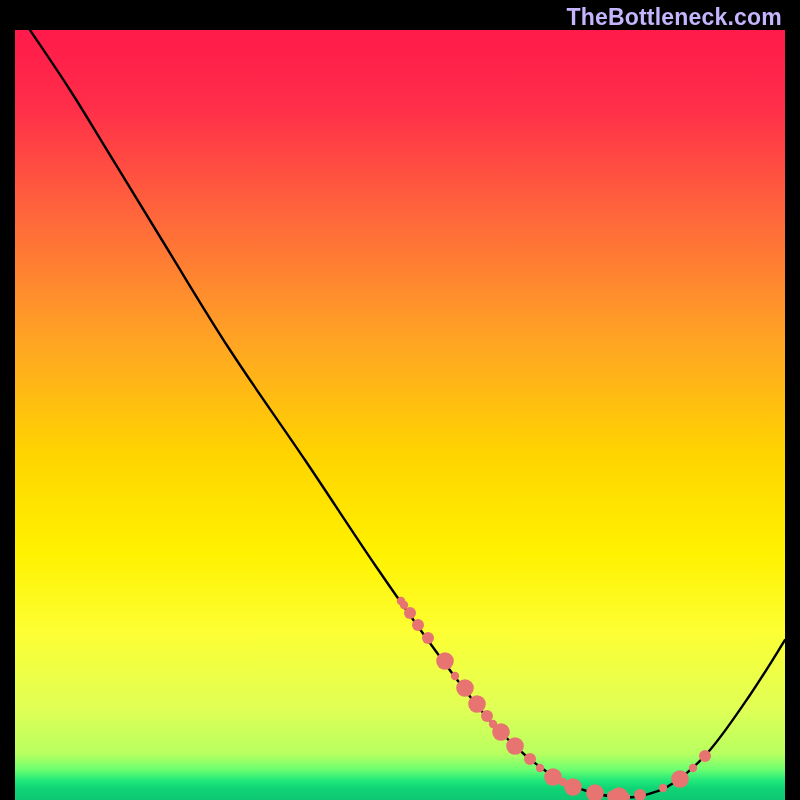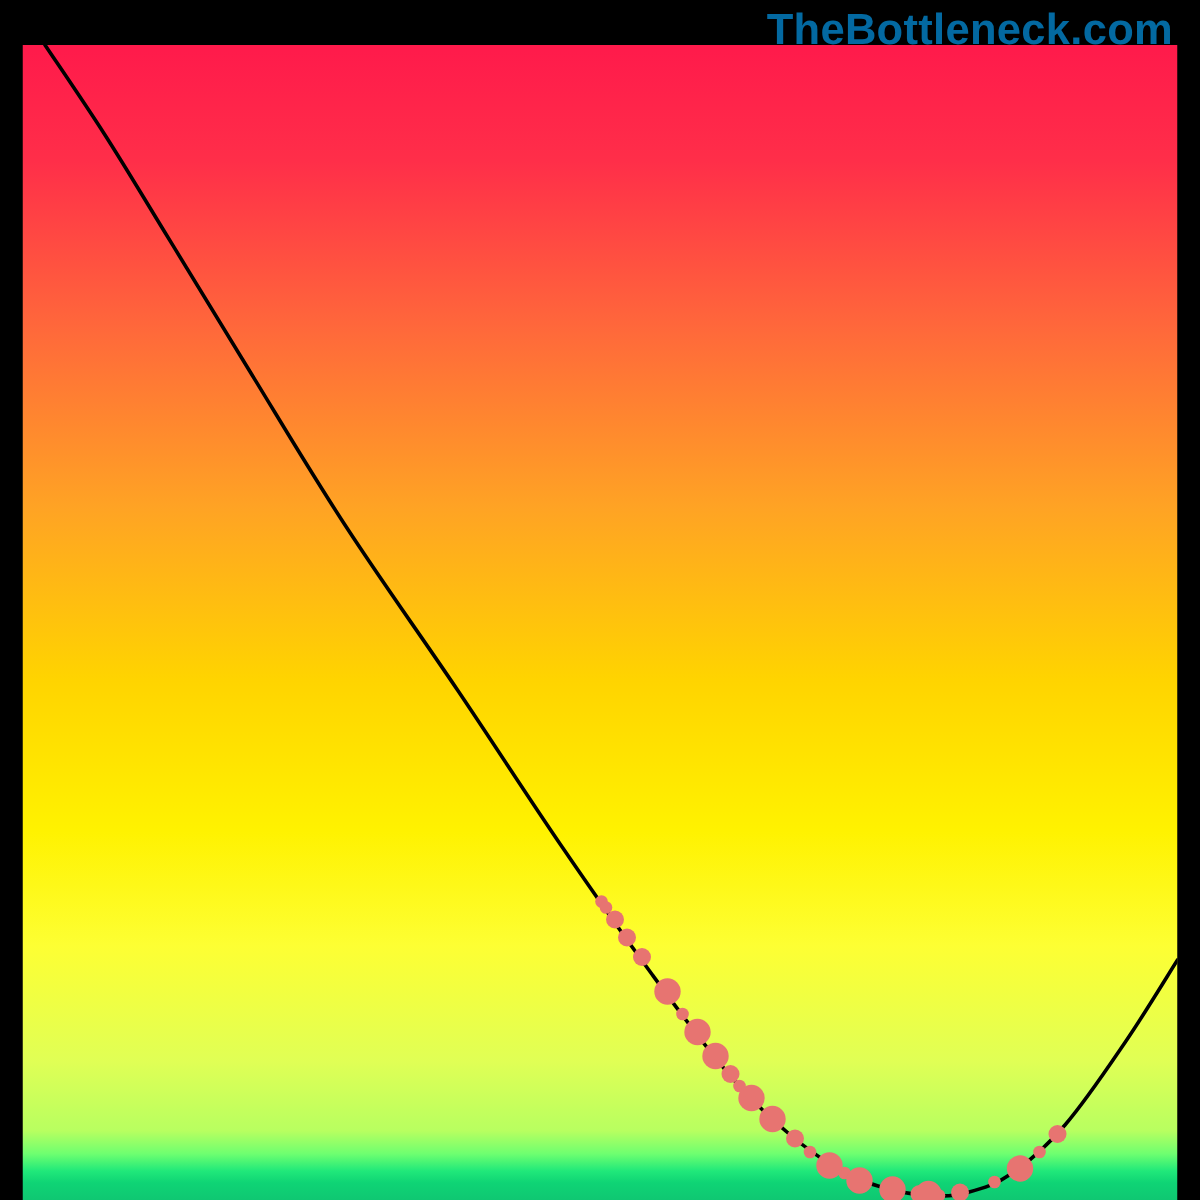--- a/index.html
+++ b/index.html
@@ -8,23 +8,23 @@
     position: absolute;
     left: 15px;
     top: 30px;
     width: 770px;
     height: 770px;
   }
   .attribution {
     position: absolute;
     top: 4px;
     right: 18px;
-    color: #0369a1;
+    color: #c4b5fd;
     font-family: Arial, Helvetica, sans-serif;
-    font-size: 29px;
+    font-size: 23px;
     font-weight: 600;
     letter-spacing: 0.2px;
   }
   svg { display: block; }
 </style>
 </head>
 <body>
 
 <div class="attribution">TheBottleneck.com</div>
 

